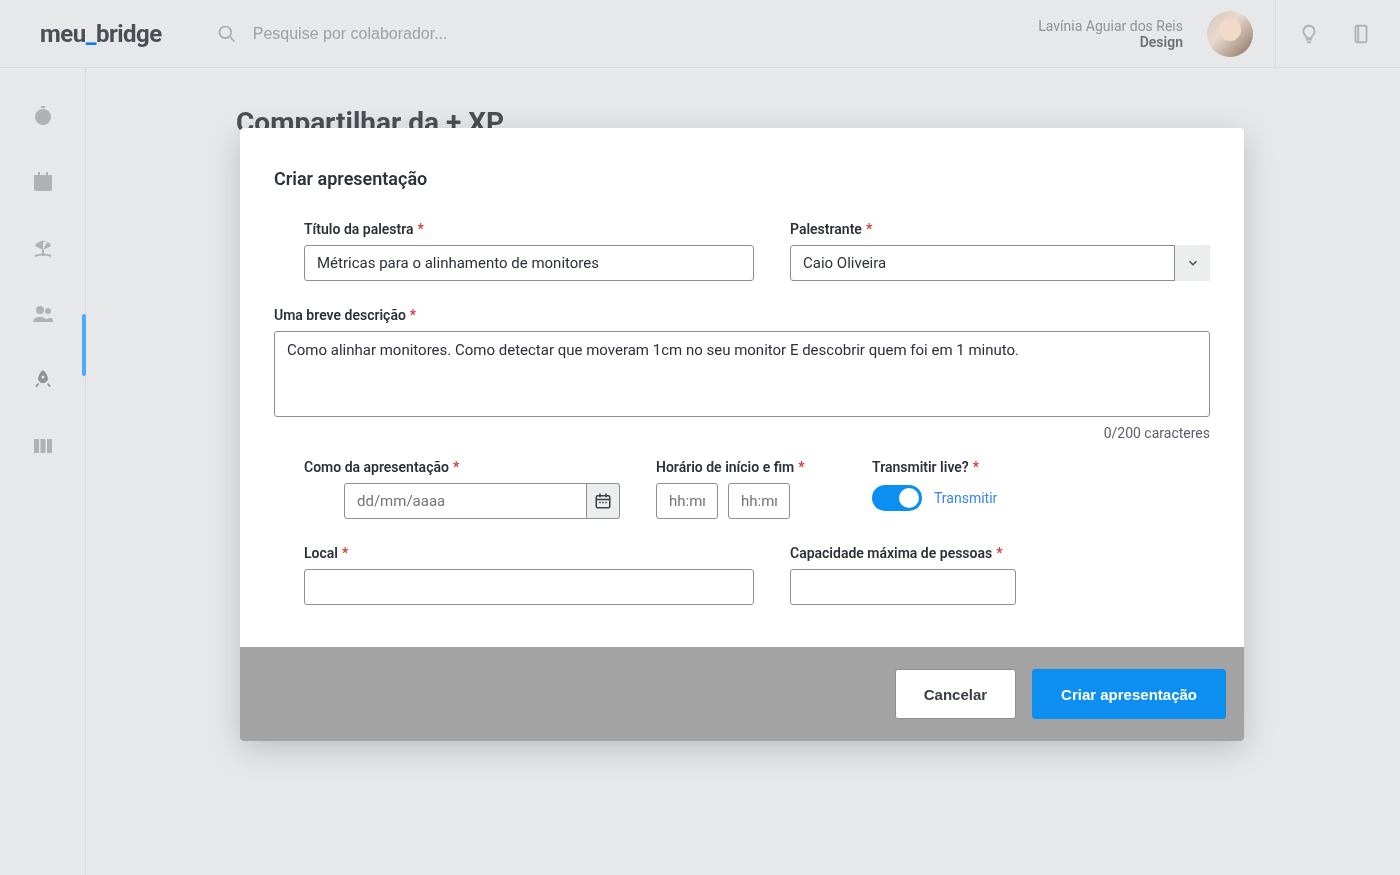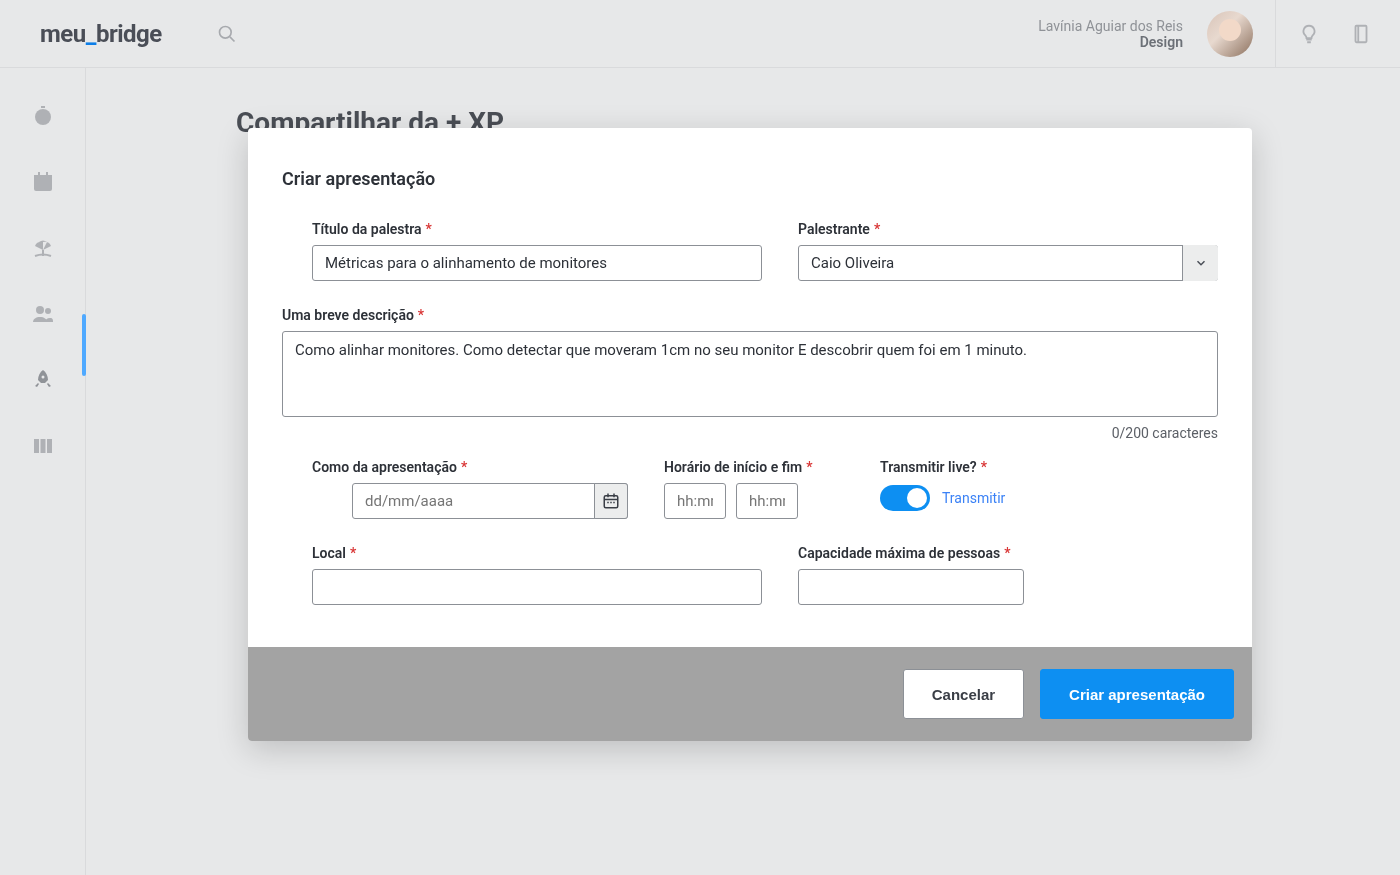--- a/index.html
+++ b/index.html
@@ -117,21 +117,21 @@
     opacity: 0.9;
   }
 
   
   .modal-backdrop {
     position: absolute;
     inset: 0;
   }
   .modal {
     position: absolute;
-    left: 248px;
+    left: 240px;
     top: 128px;
     width: 1004px;
     background: #fff;
     border-radius: 4px;
     box-shadow: 0 8px 32px rgba(0,0,0,0.18);
     display: flex;
     flex-direction: column;
   }
   .modal-body {
     padding: 40px 34px 38px 34px;
@@ -283,20 +283,21 @@
   <div class="logo">
     <span>meu</span><span class="underscore">_</span><span>bridge</span>
   </div>
   <div class="search-wrap">
     <span class="search-icon">
       <svg viewBox="0 0 24 24" fill="none" stroke="#4a4e57" stroke-width="2">
           <circle cx="10" cy="10" r="7"></circle>
           <line x1="21" y1="21" x2="15.5" y2="15.5"></line>
         </svg>
     </span>
+    <input class="search-input" placeholder="Pesquise por colaborador..." style="">
   </div>
   <div class="user-block">
     <div class="user-text">
       <div class="user-name">Lavínia Aguiar dos Reis</div>
       <div class="user-role">Design</div>
     </div>
     <div class="avatar"></div>
   </div>
   <div class="header-divider"></div>
   <div class="header-icons">

